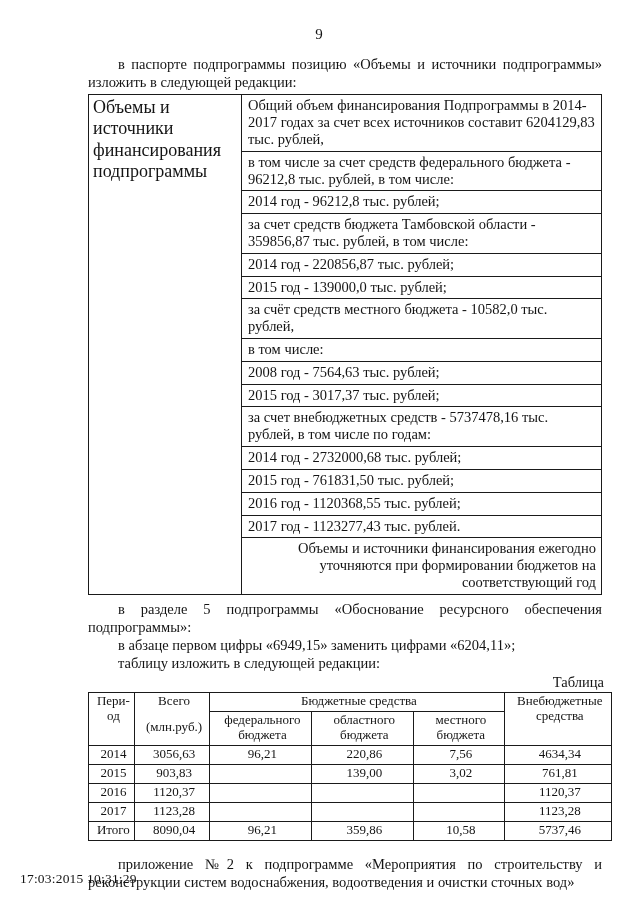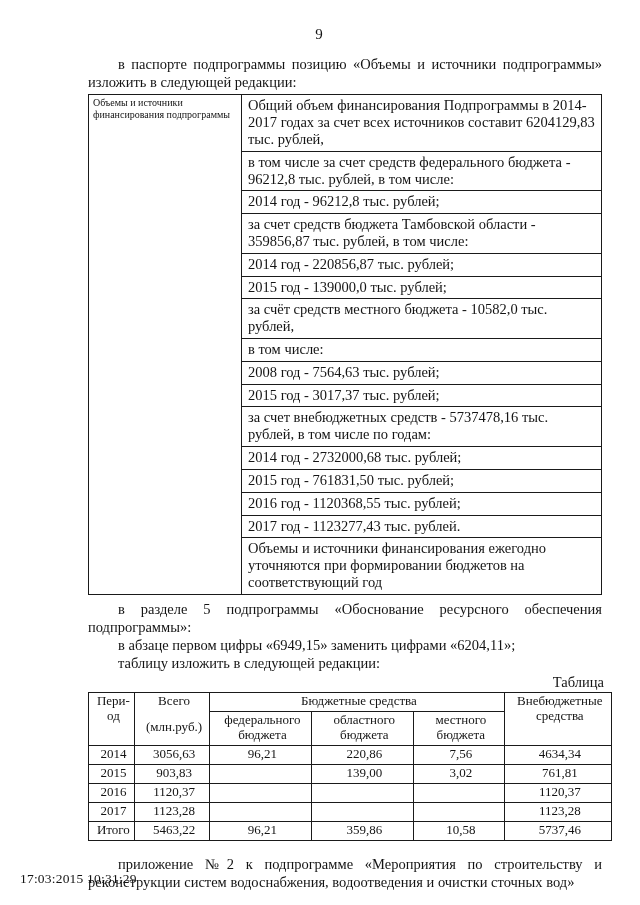--- a/index.html
+++ b/index.html
@@ -29,33 +29,33 @@
   .passport-table {
     display: flex;
     border: 1.5px solid #1a1a1a;
     margin: 3px 8px 5px 0;
   }
   .passport-label {
     width: 153px;
     flex: 0 0 153px;
     border-right: 1.5px solid #1a1a1a;
     padding: 2px 4px;
-    font-size: 10px;
+    font-size: 18px;
     line-height: 1.18;
   }
   .passport-content { flex: 1; }
   .passport-row {
     padding: 2px 5px 3px 6px;
     border-bottom: 1px solid #1a1a1a;
     font-size: 14.5px;
     line-height: 1.16;
     text-align: left;
     font-family: Liberation Serif, serif;
   }
-  .passport-row:last-child { border-bottom: none; }
+  .passport-row:last-child { border-bottom: none; text-align: right; }
 
   .table-caption { text-align: right; font-size: 14.5px; margin: 2px 6px 1px 0; }
 
   
   table.budget {
     border-collapse: collapse;
     width: 524px;
     font-size: 13px;
     line-height: 1.15;
     margin-bottom: 14px;
@@ -166,21 +166,21 @@
         <tr>
           <td>2017</td>
           <td>1123,28</td>
           <td></td>
           <td></td>
           <td></td>
           <td>1123,28</td>
         </tr>
         <tr>
           <td>Итого</td>
-          <td>5463,22</td>
+          <td>8090,04</td>
           <td>96,21</td>
           <td>359,86</td>
           <td>10,58</td>
           <td>5737,46</td>
         </tr>
       </tbody>
   </table>
 
   <p class="para indent bottom-block">приложение  №2   к  подпрограмме  «Мероприятия  по  строительству  и реконструкции систем водоснабжения, водоотведения и очистки сточных вод»</p>
 

